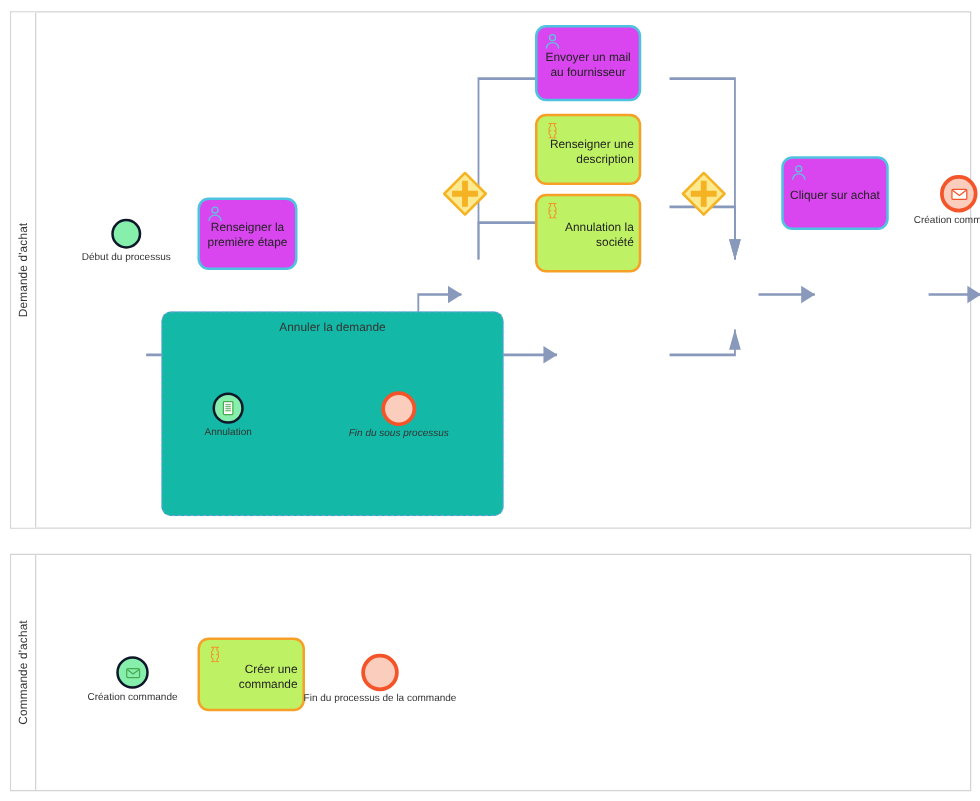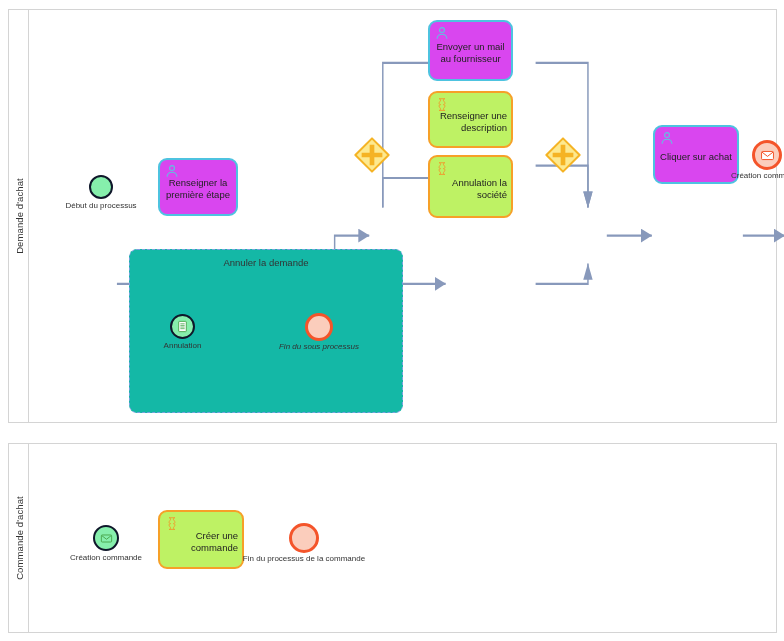--- a/index.html
+++ b/index.html
@@ -256,21 +256,21 @@
         <svg class="task-icon">
             <use href="#ico-script"></use>
           </svg>
         <span>Annulation la société</span>
       </div>
 
       <svg class="gateway" style="left:516px; top:127px;" viewBox="0 0 40 40">
           <use href="#ico-gateway-parallel"></use>
         </svg>
 
-      <div class="task blue" style="left:624px; top:115px; width:86px; height:59px;">
+      <div class="task blue" style="left:596px; top:115px; width:86px; height:59px;">
         <svg class="task-icon">
             <use href="#ico-user"></use>
           </svg>
         <span>Cliquer sur achat</span>
       </div>
 
       <div class="event end" style="left:723px; top:130px; width:30px; height:30px;">
         <svg width="15" height="15">
             <use href="#ico-envelope-white"></use>
           </svg>

